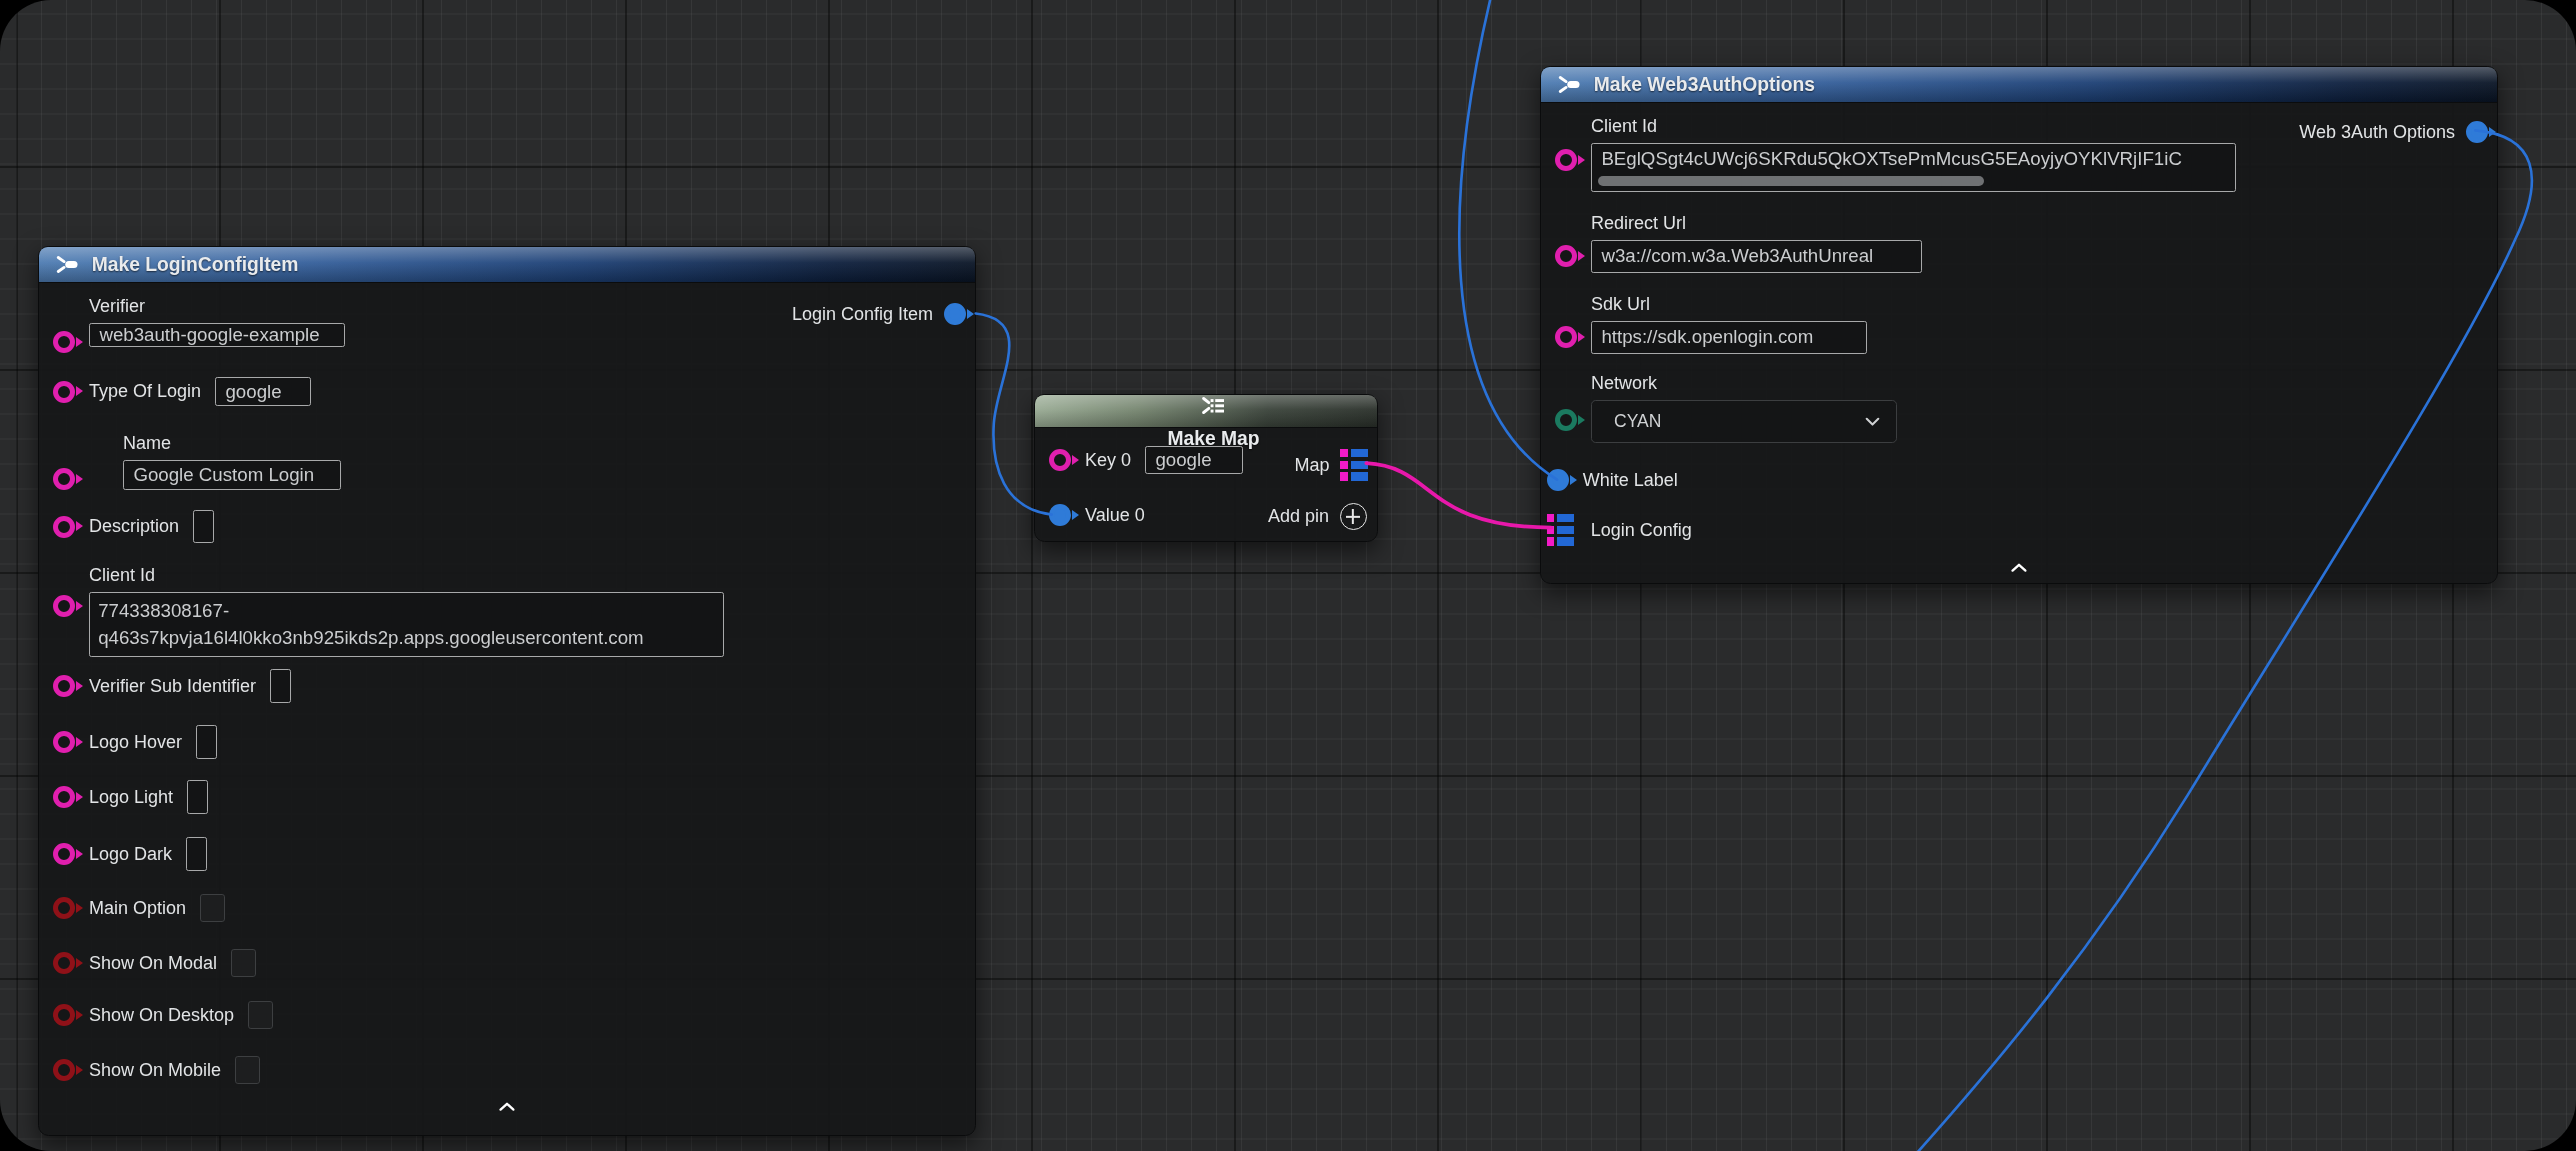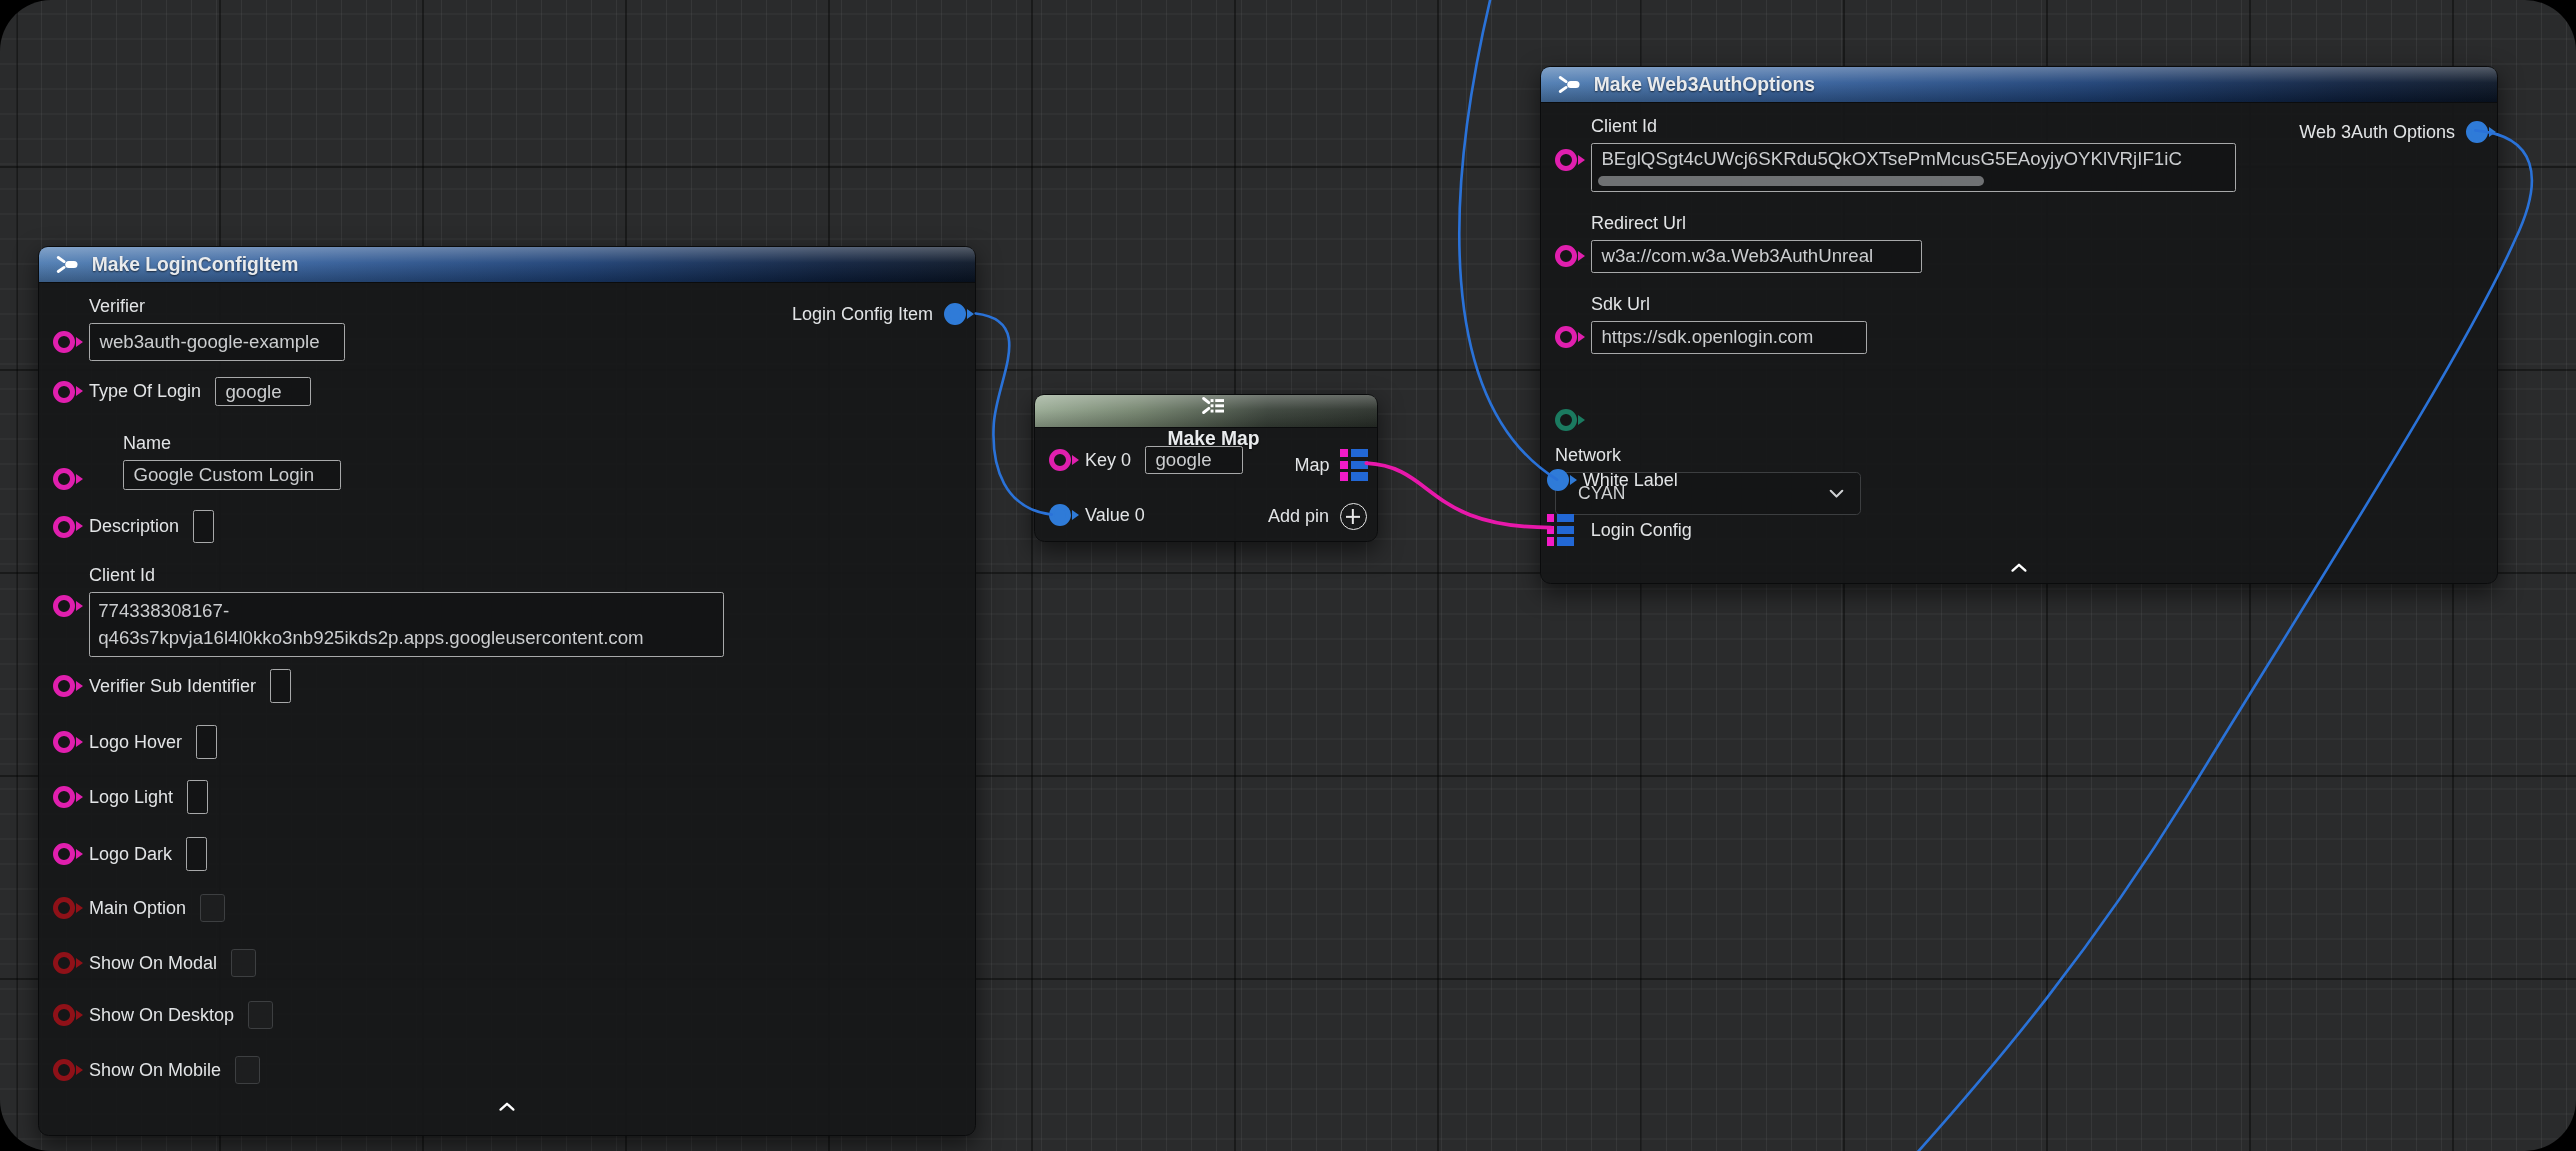--- a/index.html
+++ b/index.html
@@ -78,21 +78,21 @@
 
     <div class="outrow" style="top:56px;right:9.4px;">
       <span class="pin filled" style="--c:#2f7bd8;"></span>
       <span class="plabel">Login Config Item</span>
     </div>
 
     <div class="grp" style="left:14px;top:49px;">
       <span class="pin" style="--c:#e01fae;margin-top:35px;"></span>
       <span class="col">
         <span class="plabel">Verifier</span>
-        <span class="tbox" style="width:256px;height:38px;">web3auth-google-example</span>
+        <span class="tbox" style="width:256px;height:24px;">web3auth-google-example</span>
       </span>
     </div>
 
     <div class="row" style="left:14px;top:128px;height:33px;">
       <span class="pin" style="--c:#e01fae;"></span>
       <span class="plabel">Type Of Login</span>
       <span class="tbox" style="width:96px;height:29px;">google</span>
     </div>
 
     <div class="grp" style="left:14px;top:186px;gap:48px;">
@@ -254,21 +254,21 @@
     </div>
 
     <div class="grp" style="left:14px;top:227px;">
       <span class="pin" style="--c:#e01fae;margin-top:32px;"></span>
       <span class="col">
         <span class="plabel">Sdk Url</span>
         <span class="tbox" style="width:276px;height:33px;">https://sdk.openlogin.com</span>
       </span>
     </div>
 
-    <div class="grp" style="left:14px;top:306px;flex-direction:column;">
+    <div class="grp" style="left:14px;top:306px;">
       <span class="pin" style="--c:#1b7a60;margin-top:36px;"></span>
       <span class="col">
         <span class="plabel">Network</span>
         <span class="drop" style="width:306px;height:43px;">
           <span>CYAN</span>
           <span>
             <svg width="15" height="9.4" viewBox="0 0 26 16">
               <path d="M3 3 L13 13 L23 3" stroke="#cfd1d3" stroke-width="3.5" fill="none" stroke-linecap="round" stroke-linejoin="round"></path>
             </svg>
           </span>

